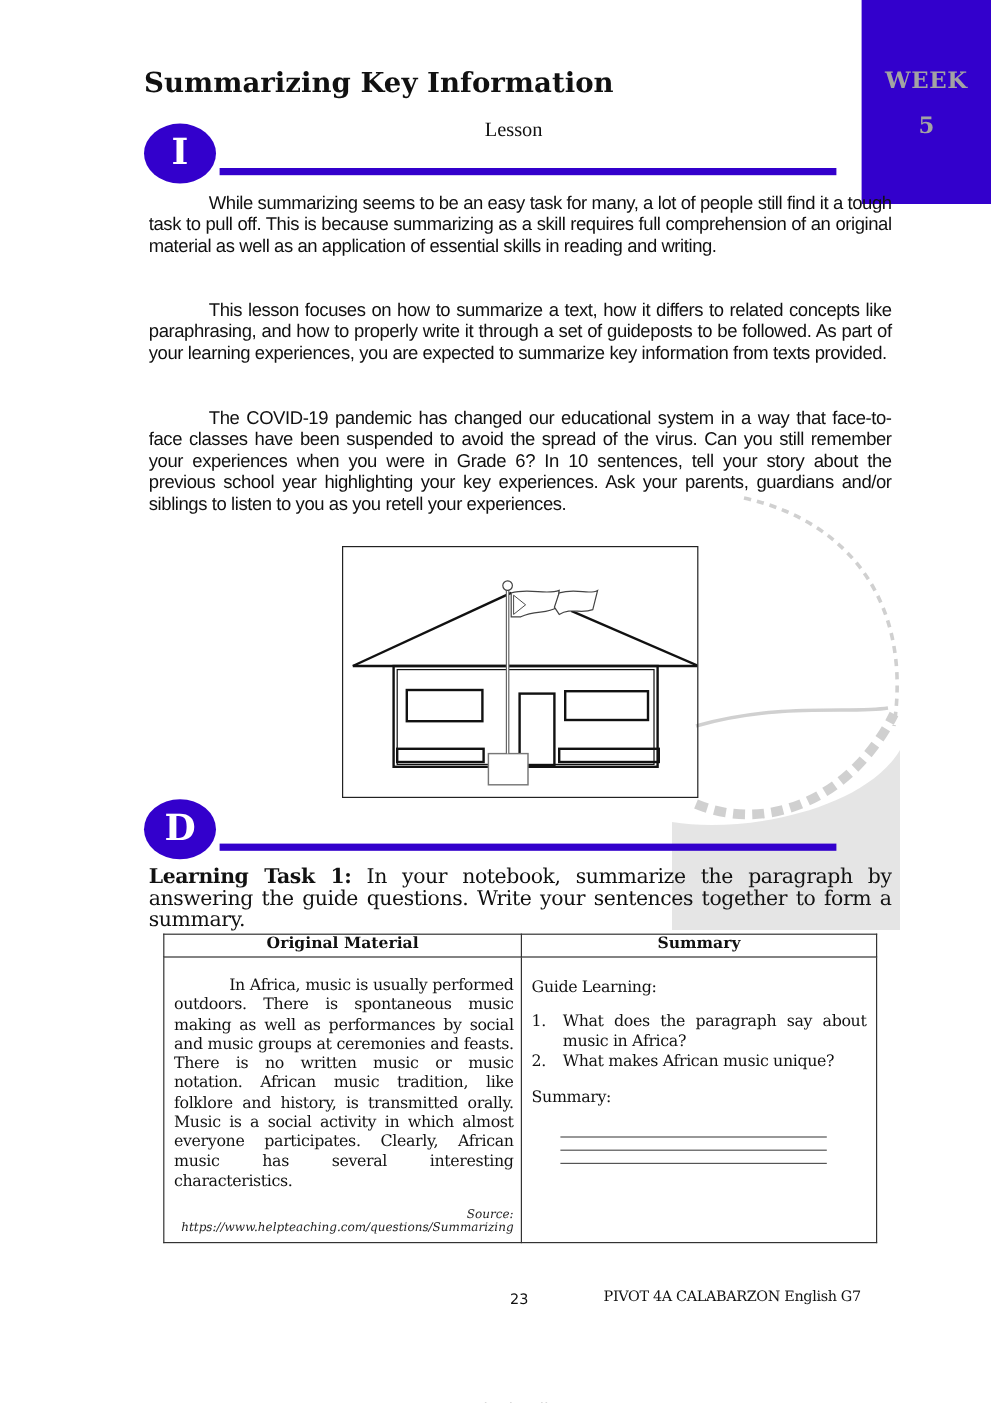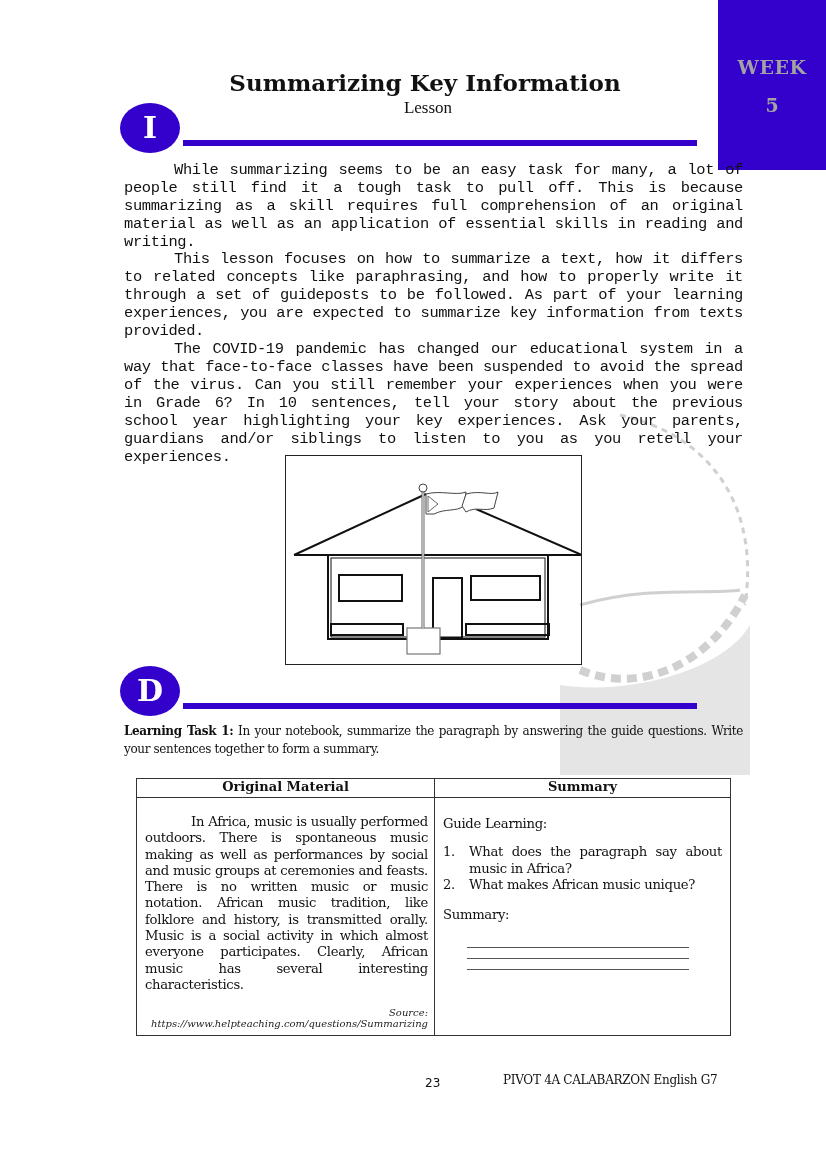--- a/index.html
+++ b/index.html
@@ -9,37 +9,37 @@
     font-family: "DejaVu Serif", serif;
   }
   .abs { position: absolute; }
   .week-badge {
     left: 718px; top: 0; width: 108px; height: 170px; background: #3300cc;
     color: #a3a3a3; text-align: center; font-family: "DejaVu Serif", serif; font-weight: bold;
   }
   .week-badge .wk { position: absolute; top: 56px; left: 0; right: 0; font-size: 19px; letter-spacing: 0.5px; }
   .week-badge .num { position: absolute; top: 94px; left: 0; right: 0; font-size: 19px; }
   .title {
-    left: 120px; width: 610px; top: 69px; text-align: center;
+    left: 120px; width: 610px; top: 56px; text-align: left;
     font-size: 23px; font-weight: bold; font-family: "DejaVu Serif", serif;
   }
   .subtitle { left: 120px; width: 616px; top: 98px; text-align: center; font-size: 17px; font-family: "Liberation Serif", serif; }
   .circle {
     width: 60px; height: 50px; border-radius: 50%; background: #3300cc;
     color: #fff; font-weight: bold; font-size: 30px; text-align: center; line-height: 50px;
     font-family: "DejaVu Serif", serif;
   }
   .rule { height: 6px; background: #3300cc; }
   .para {
     left: 124px; width: 619px; font-size: 15.4px; line-height: 18px; text-align: justify;
-    font-family: Liberation Mono, monospace; letter-spacing: -0.35px;
+    font-family: Liberation Sans, sans-serif; letter-spacing: -0.35px;
   }
   .para .indent { display: inline-block; width: 50px; }
   .illustration { left: 285px; top: 455px; width: 297px; height: 210px; border: 1px solid #222; box-sizing: border-box; background: transparent; }
-  .task { left: 124px; width: 619px; top: 722px; font-size: 12px; line-height: 18px; text-align: justify; letter-spacing: -0.35px; }
+  .task { left: 124px; width: 619px; top: 722px; font-size: 17px; line-height: 18px; text-align: justify; letter-spacing: -0.35px; }
   .task b { font-weight: bold; }
   table.lt {
     position: absolute; left: 136px; top: 778px; width: 595px; height: 258px;
     border-collapse: collapse; font-family: "DejaVu Serif", serif; font-size: 13.2px;
   }
   table.lt th, table.lt td { border: 1px solid #333; vertical-align: top; }
   table.lt th { height: 18px; font-weight: bold; font-size: 13px; padding: 0; text-align: center; }
   table.lt td { padding: 0; }
   .orig { padding: 16px 6px 0 8px; line-height: 16.3px; text-align: justify; letter-spacing: -0.3px; }
   .orig .indent { display: inline-block; width: 46px; }

